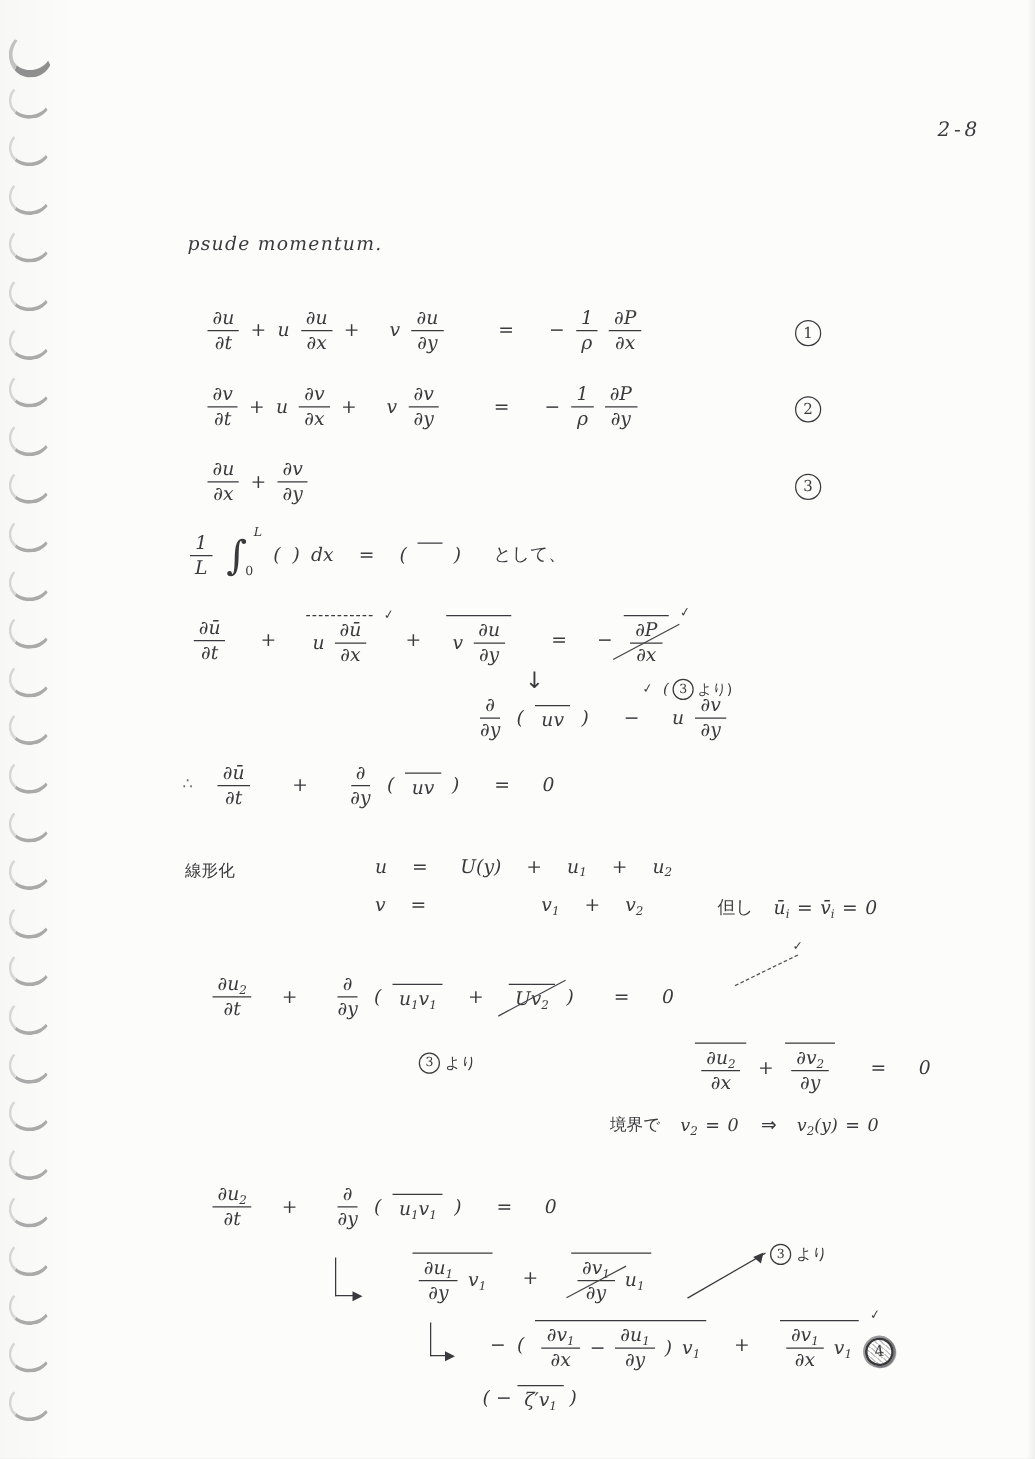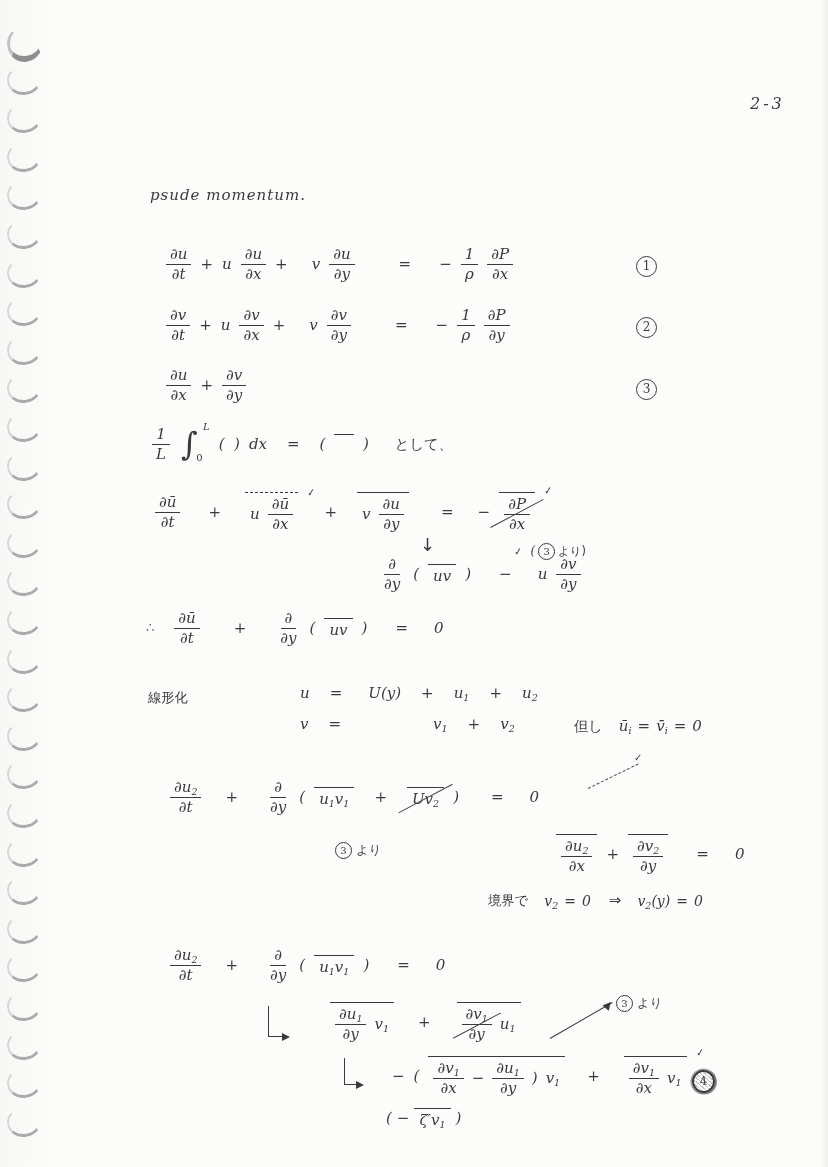--- a/index.html
+++ b/index.html
@@ -104,21 +104,21 @@
       <div class="hole" style="top: 836.6px;"></div>
       <div class="hole" style="top: 875.2px;"></div>
       <div class="hole" style="top: 913.8px;"></div>
       <div class="hole" style="top: 952.4px;"></div>
       <div class="hole" style="top: 991px;"></div>
       <div class="hole" style="top: 1029.6px;"></div>
       <div class="hole" style="top: 1068.2px;"></div>
       <div class="hole" style="top: 1106.8px;"></div>
     </div>
 
-  <span class="pagenum" style="left:750px;top:94px;">2-3</span>
+  <span class="pagenum" style="left:750px;top:94px;">2-8</span>
   <span class="title" style="left:150px;top:186px;">psude momentum.</span>
 
   <div class="math-line" style="left:166px;top:246px;">
       <span class="frac">
         <span class="num">∂u</span>
         <span class="den">∂t</span>
       </span>
       <span class="tk">+</span>
       <span class="tk">u</span>
       <span class="frac">

